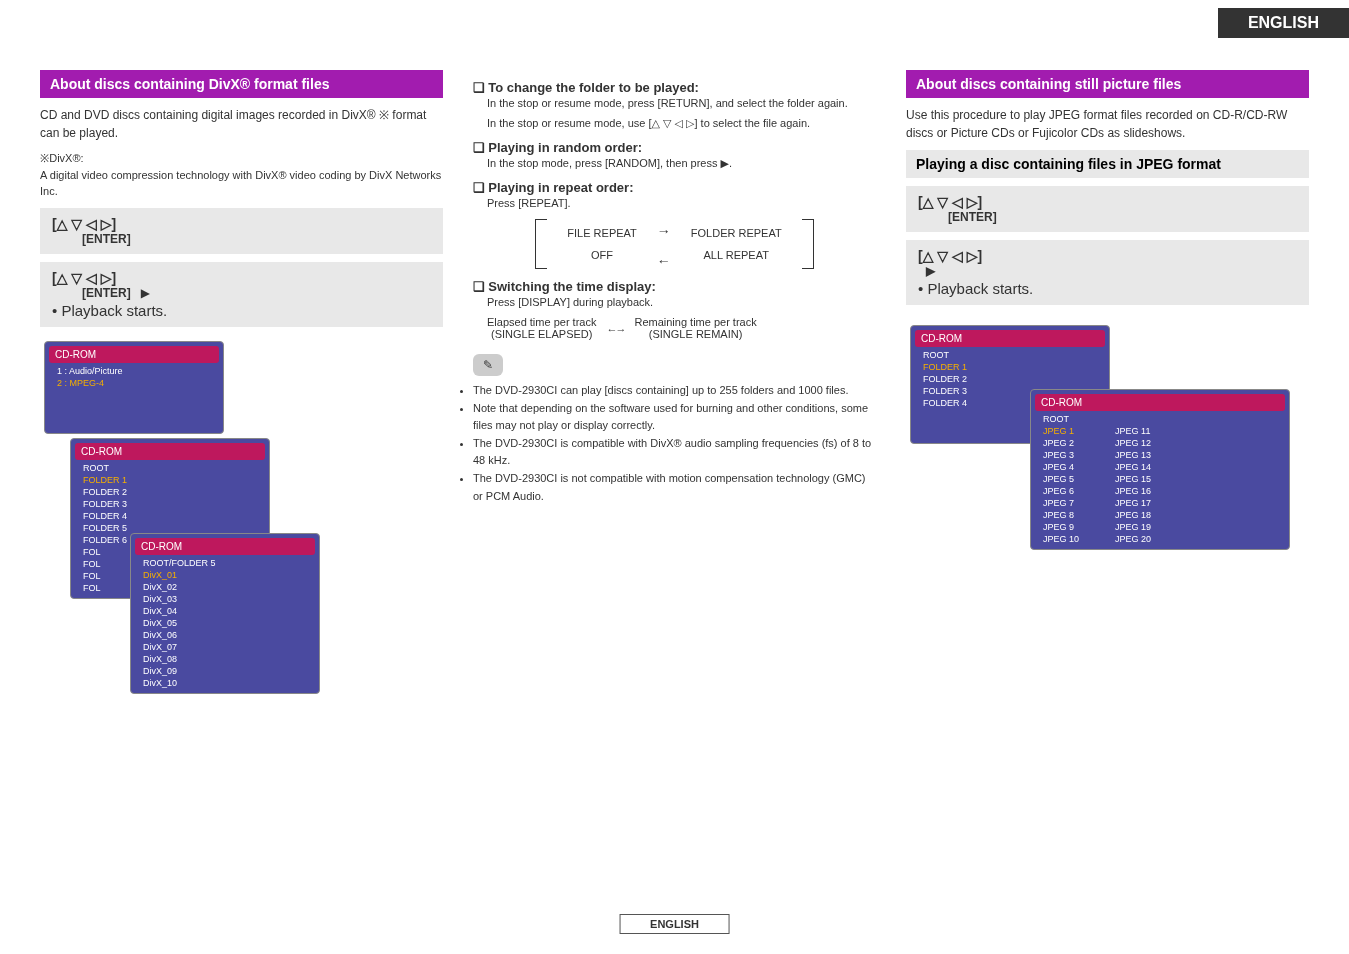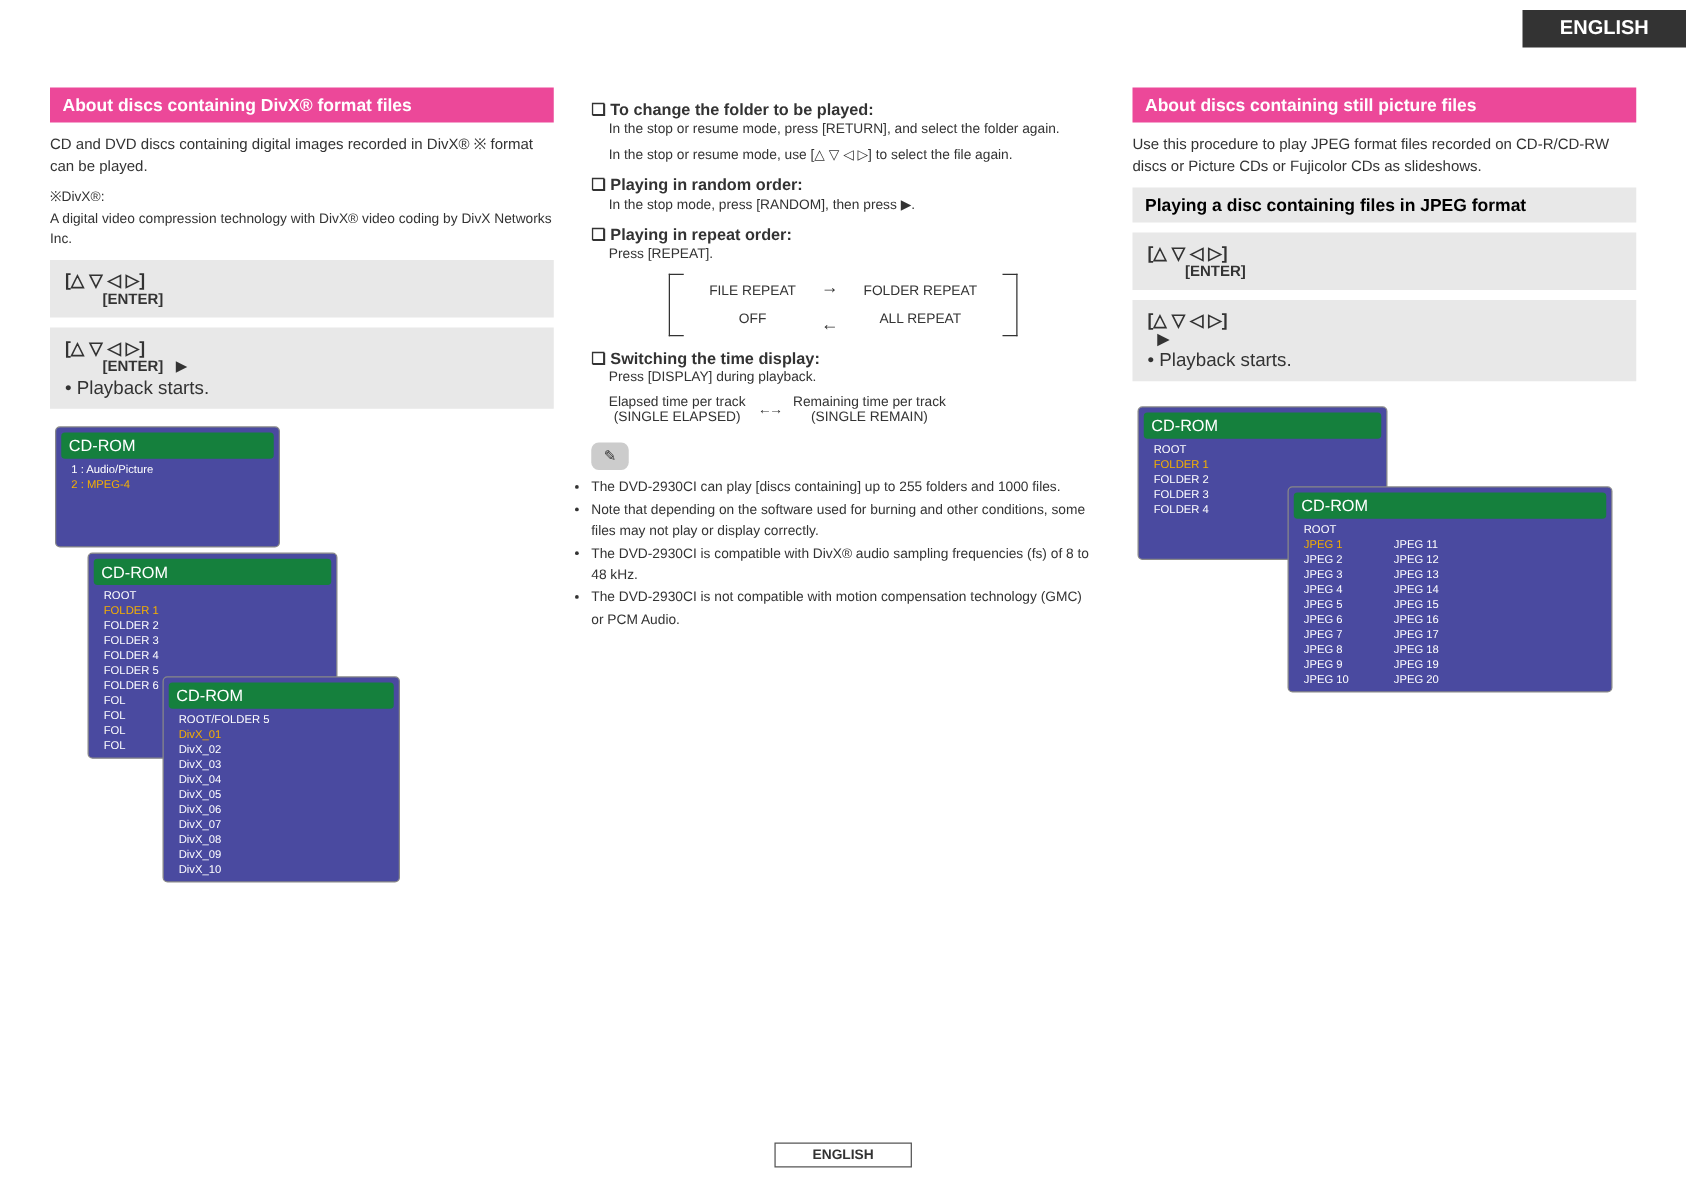--- a/index.html
+++ b/index.html
@@ -22,21 +22,21 @@
     font-weight: bold;
     font-size: 16px;
   }
   .columns {
     display: flex;
     gap: 30px;
     margin-top: 50px;
   }
   .col { flex: 1; }
   .grey-bar {
-    background: #ec4899;
+    background: #a21caf;
     color: #fff;
     font-weight: bold;
     padding: 6px 10px;
     font-size: 14px;
     margin-bottom: 8px;
   }
   .light-bar {
     background: #e8e8e8;
     color: #000000;
     font-weight: bold;
@@ -112,25 +112,25 @@
     background: #4a4aa0;
     color: #fff;
     font-size: 10px;
     border: 1px solid #888;
     border-radius: 4px;
     padding: 4px;
     width: 220px;
     margin: 4px;
   }
   .ui-mock .titlebar {
-    background: #15803d;
+    background: #be185d;
     padding: 3px 6px;
     border-radius: 3px;
     margin-bottom: 2px;
-    font-size: 13px;
+    font-size: 10px;
   }
   .ui-mock .row { padding: 1px 8px; font-size: 9px; }
   .ui-mock .row.sel { color: #f5b000; }
   .mock-stack { position: relative; margin-top: 14px; }
   .mock-stack .ui-mock.small { width: 180px; }
   .mock-stack .offset1 { margin-left: 30px; }
   .mock-stack .offset2 { margin-left: 90px; }
   .jpeg-grid { display: flex; gap: 20px; }
   .jpeg-col { display: flex; flex-direction: column; }
   .mock3 { position: relative; margin-top: 20px; }

